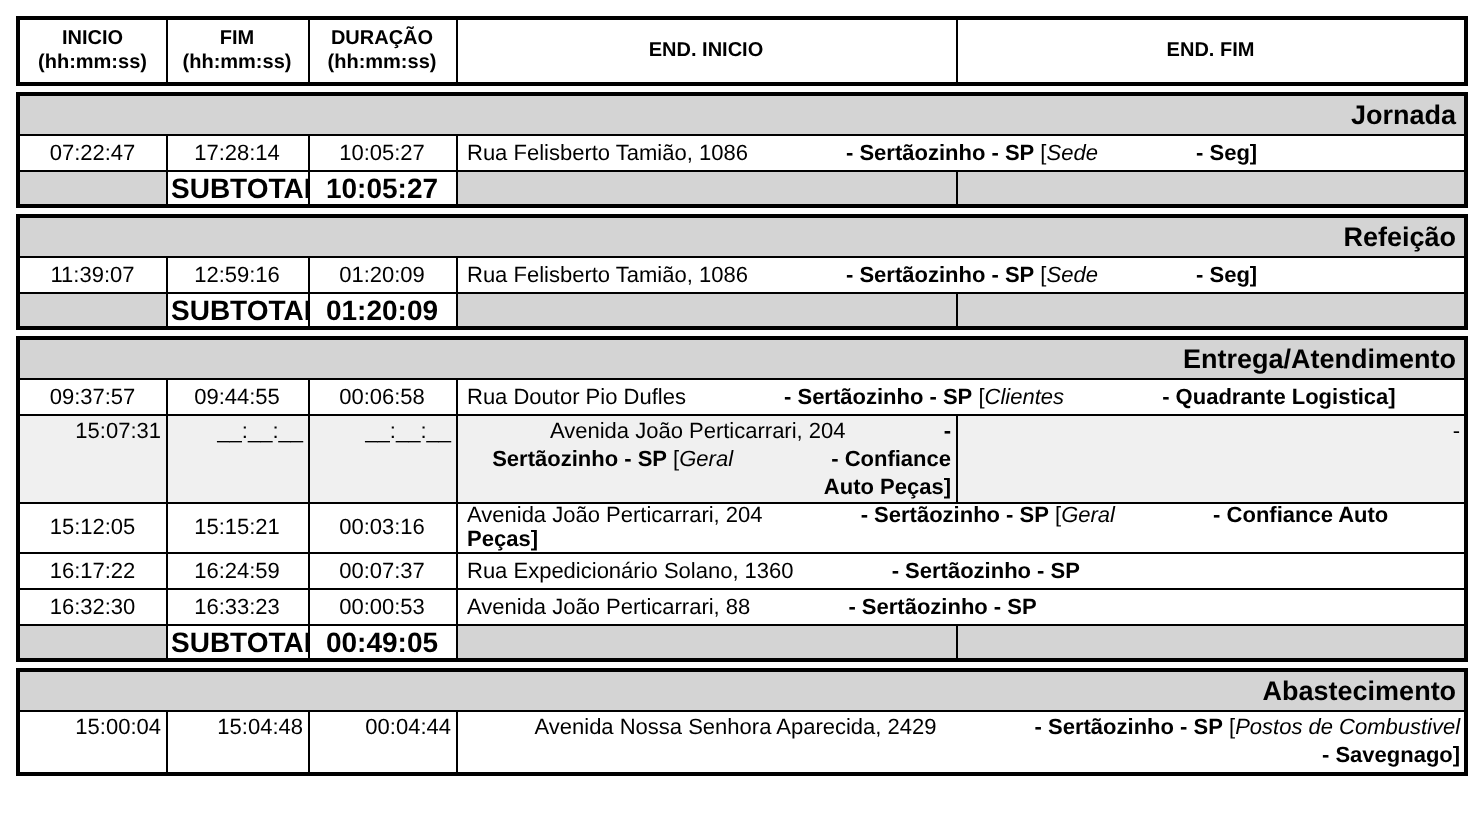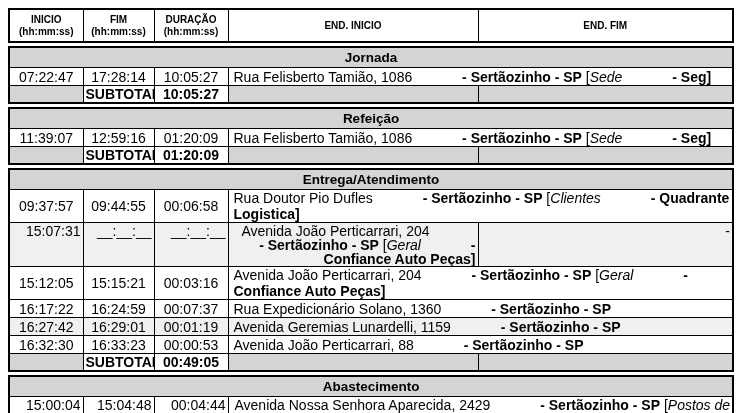--- a/index.html
+++ b/index.html
@@ -4,23 +4,23 @@
 <style>
   html,body{margin:0;padding:0;background:#ffffff;}
   body{width:740px;height:413px;font-family:"Liberation Sans",sans-serif;color:#000;}
   .report{position:absolute;left:8px;top:8px;width:724px;}
   table{border-collapse:collapse;table-layout:fixed;width:724px;margin:0 0 3px 0;border:2px solid #000;}
   td,th{border:1px solid #000;padding:0 2px;overflow:hidden;white-space:normal;}
   
   .title-cell{height:19px;font-size:12px;font-weight:bold;text-align:center;}
   th{font-size:10px;font-weight:bold;text-align:center;vertical-align:middle;line-height:12px;height:29px;padding:1px 0;}
   
-  .section-cell{height:19px;background:#d4d4d4;font-size:13.5px;font-weight:bold;text-align:center;padding:0 4px;}
-  
-  .data td{font-size:14px;height:17px;vertical-align:middle;}
+  .section-cell{height:19px;background:#d4d4d4;font-size:13.5px;font-weight:bold;text-align:right;padding:0 4px;}
+  
+  .data td{font-size:11px;height:17px;vertical-align:middle;}
   .data td.time{text-align:center;}
   .data td.addr{text-align:left;padding-left:5px;}
   .data td.endfim{text-align:left;padding-left:4px;}
   .data.alt td{background:#f0f0f0;}
   .data.tall td{height:29px;vertical-align:top;line-height:14px;padding-top:1px;text-align:right;}
   
   .subtotal td{height:14px;font-size:14px;font-weight:bold;}
   .subtotal .g{background:#d4d4d4;}
   .subtotal .st-label{text-align:right;padding-right:3px;}
   .subtotal .st-val{text-align:center;}
@@ -152,26 +152,20 @@
     </tr>
 
 
     <tr class="data">
       <td class="time">16:17:22</td>
       <td class="time">16:24:59</td>
       <td class="time">00:07:37</td>
       <td class="addr" colspan="2"><span>Rua Expedicionário Solano, 1360</span><b> - Sertãozinho - SP</b></td>
     </tr>
 
-    <tr class="data alt">
-      <td class="time">16:27:42</td>
-      <td class="time">16:29:01</td>
-      <td class="time">00:01:19</td>
-      <td class="addr" colspan="2"><span>Avenida Geremias Lunardelli, 1159</span><b> - Sertãozinho - SP</b></td>
-    </tr>
 
     <tr class="data">
       <td class="time">16:32:30</td>
       <td class="time">16:33:23</td>
       <td class="time">00:00:53</td>
       <td class="addr" colspan="2"><span>Avenida João Perticarrari, 88</span><b> - Sertãozinho - SP</b></td>
     </tr>
 
     <tr class="subtotal">
       <td class="g"></td>

